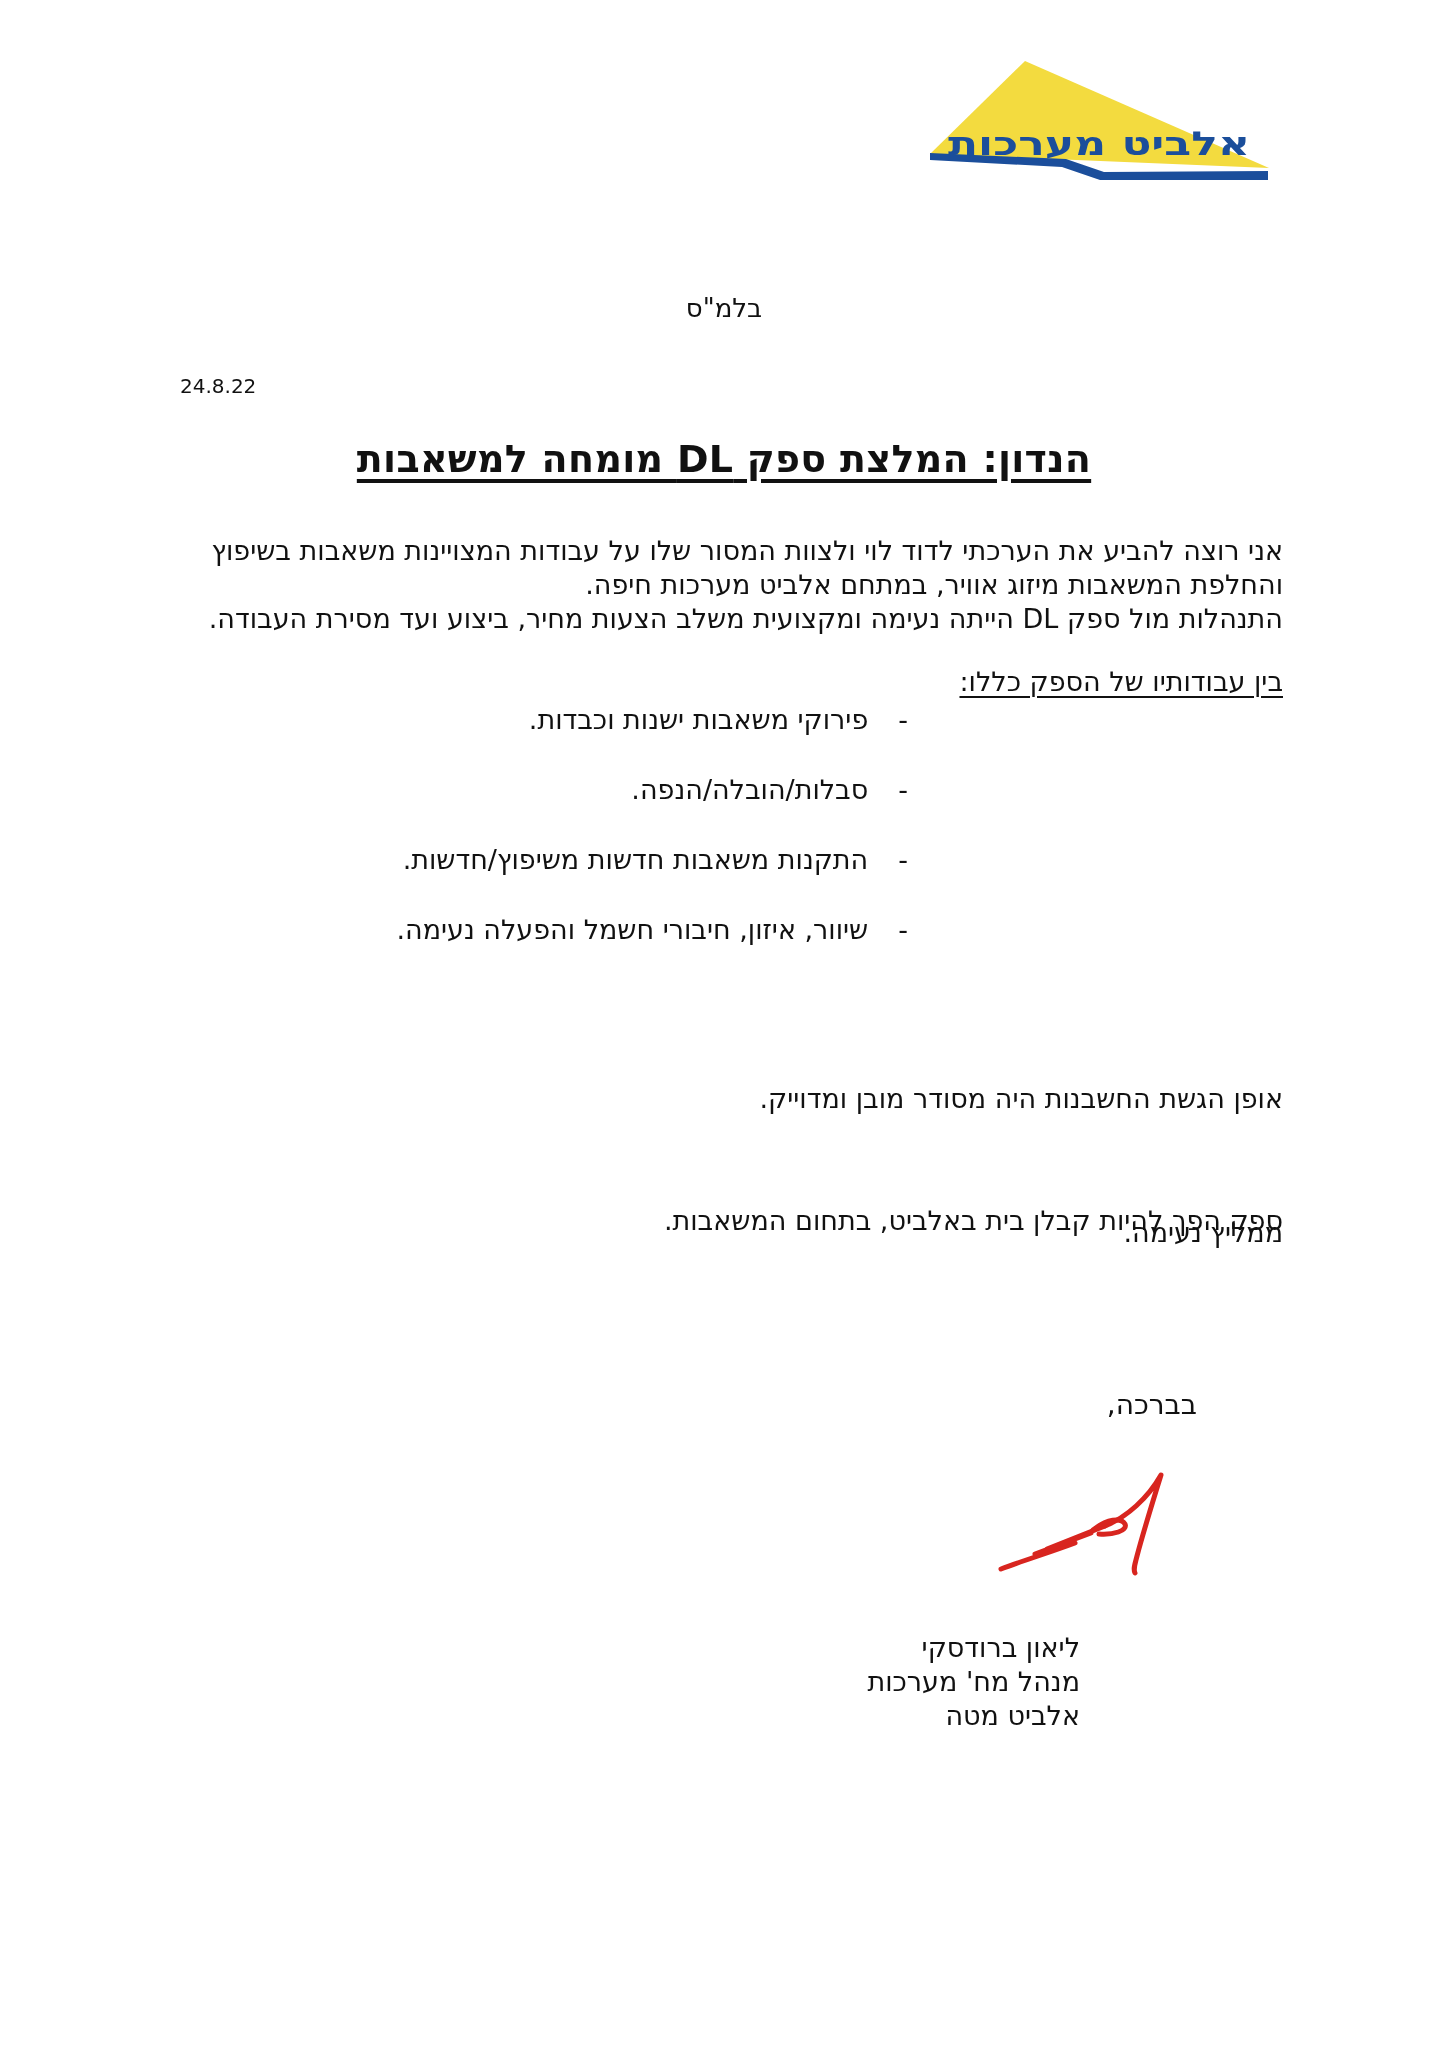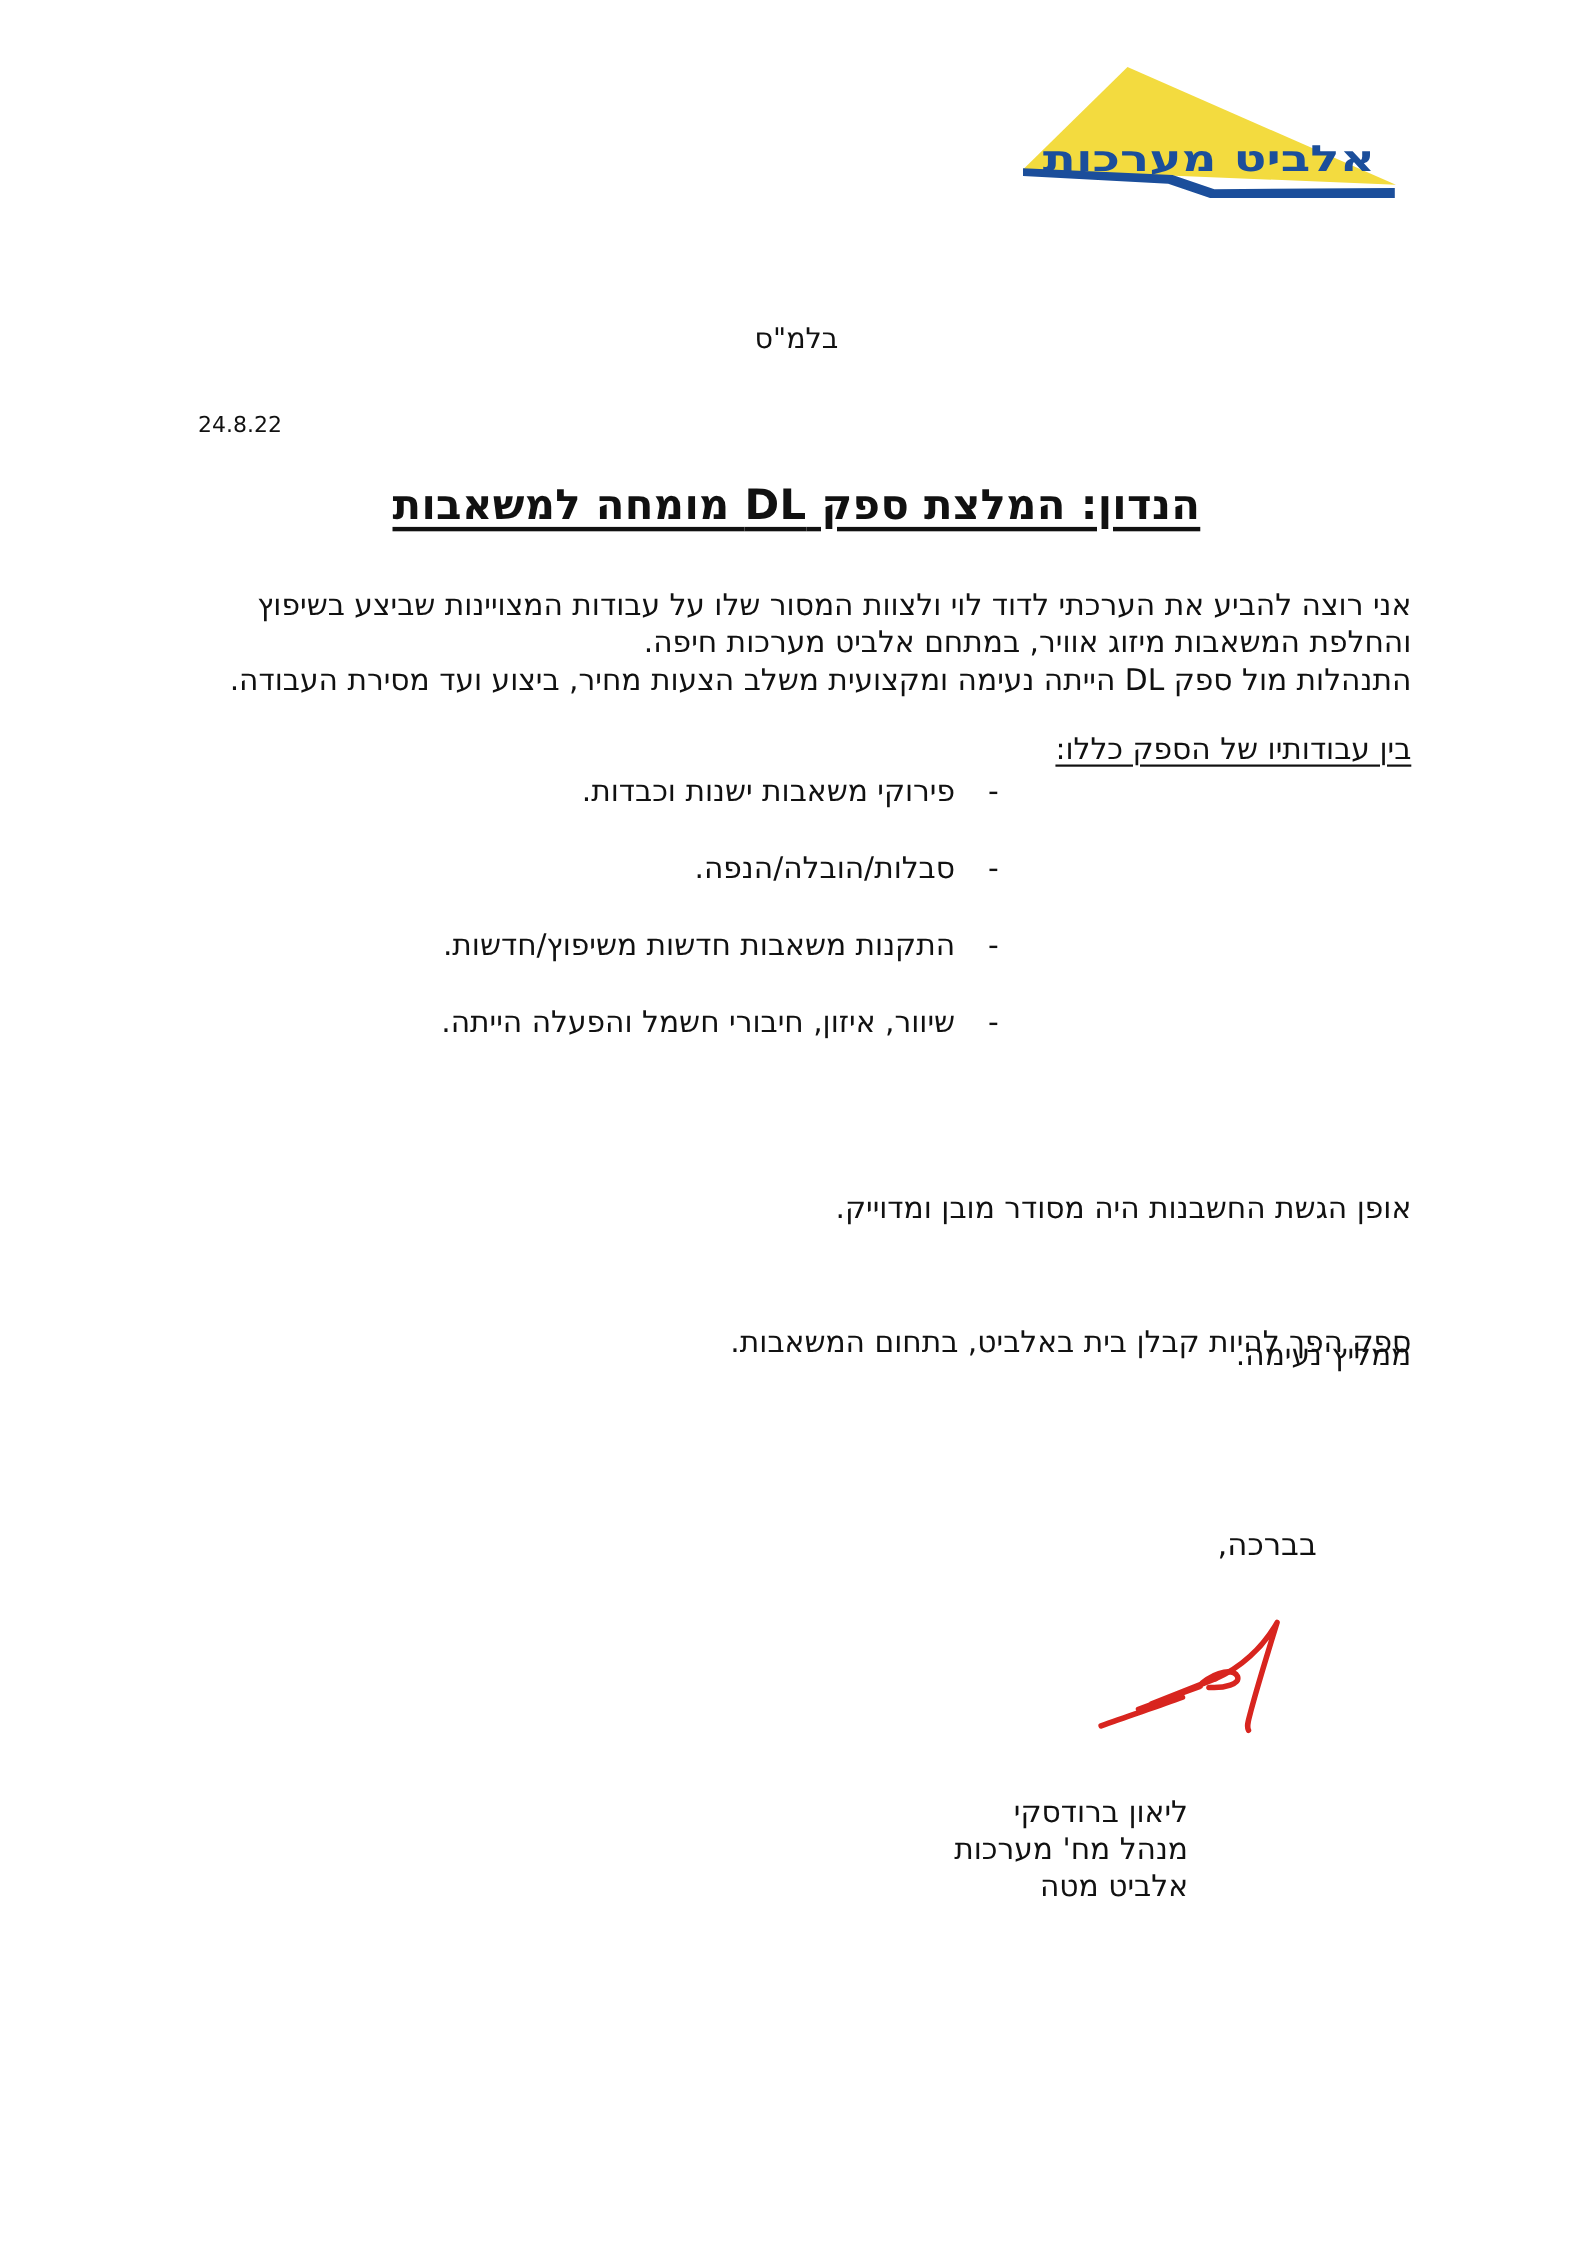--- a/index.html
+++ b/index.html
@@ -94,37 +94,37 @@
       <text x="171" y="97" text-anchor="middle" font-size="33" font-weight="bold" textLength="302" lengthAdjust="spacingAndGlyphs" direction="rtl" fill="#1B4E9B">אלביט מערכות</text>
     </svg>
   </div>
 
   <div class="abs centered classification rtl">בלמ"ס</div>
 
   <div class="abs date-line ltr">24.8.22</div>
 
   <div class="abs centered subject-title rtl">הנדון: המלצת ספק DL מומחה למשאבות</div>
 
-  <div class="abs bodytext rtl intro-1">אני רוצה להביע את הערכתי לדוד לוי ולצוות המסור שלו על עבודות המצויינות שביצע בשיפוץ</div>
+  <div class="abs bodytext rtl intro-1">אני רוצה להביע את הערכתי לדוד לוי ולצוות המסור שלו על עבודות המצויינות משאבות בשיפוץ</div>
   <div class="abs bodytext rtl intro-2">והחלפת המשאבות מיזוג אוויר, במתחם אלביט מערכות חיפה.</div>
   <div class="abs bodytext rtl intro-3">התנהלות מול ספק DL הייתה נעימה ומקצועית משלב הצעות מחיר, ביצוע ועד מסירת העבודה.</div>
 
   <div class="abs bodytext rtl list-header">בין עבודותיו של הספק כללו:</div>
 
   <div class="bullet-row b1">
     <span class="dash">-</span><span>פירוקי משאבות ישנות וכבדות.</span>
   </div>
   <div class="bullet-row b2">
     <span class="dash">-</span><span>סבלות/הובלה/הנפה.</span>
   </div>
   <div class="bullet-row b3">
     <span class="dash">-</span><span>התקנות משאבות חדשות משיפוץ/חדשות.</span>
   </div>
   <div class="bullet-row b4">
-    <span class="dash">-</span><span>שיוור, איזון, חיבורי חשמל והפעלה הייתה.</span>
+    <span class="dash">-</span><span>שיוור, איזון, חיבורי חשמל והפעלה נעימה.</span>
   </div>
 
   <div class="abs bodytext rtl p2">אופן הגשת החשבנות היה מסודר מובן ומדוייק.</div>
   <div class="abs bodytext rtl p3">ספק הפך להיות קבלן בית באלביט, בתחום המשאבות.</div>
   <div class="abs bodytext rtl p4">ממליץ נעימה.</div>
 
   <div class="abs closing rtl">בברכה,</div>
 
   <div class="signature-box">
     <svg viewBox="0 0 182 112" xmlns="http://www.w3.org/2000/svg">

